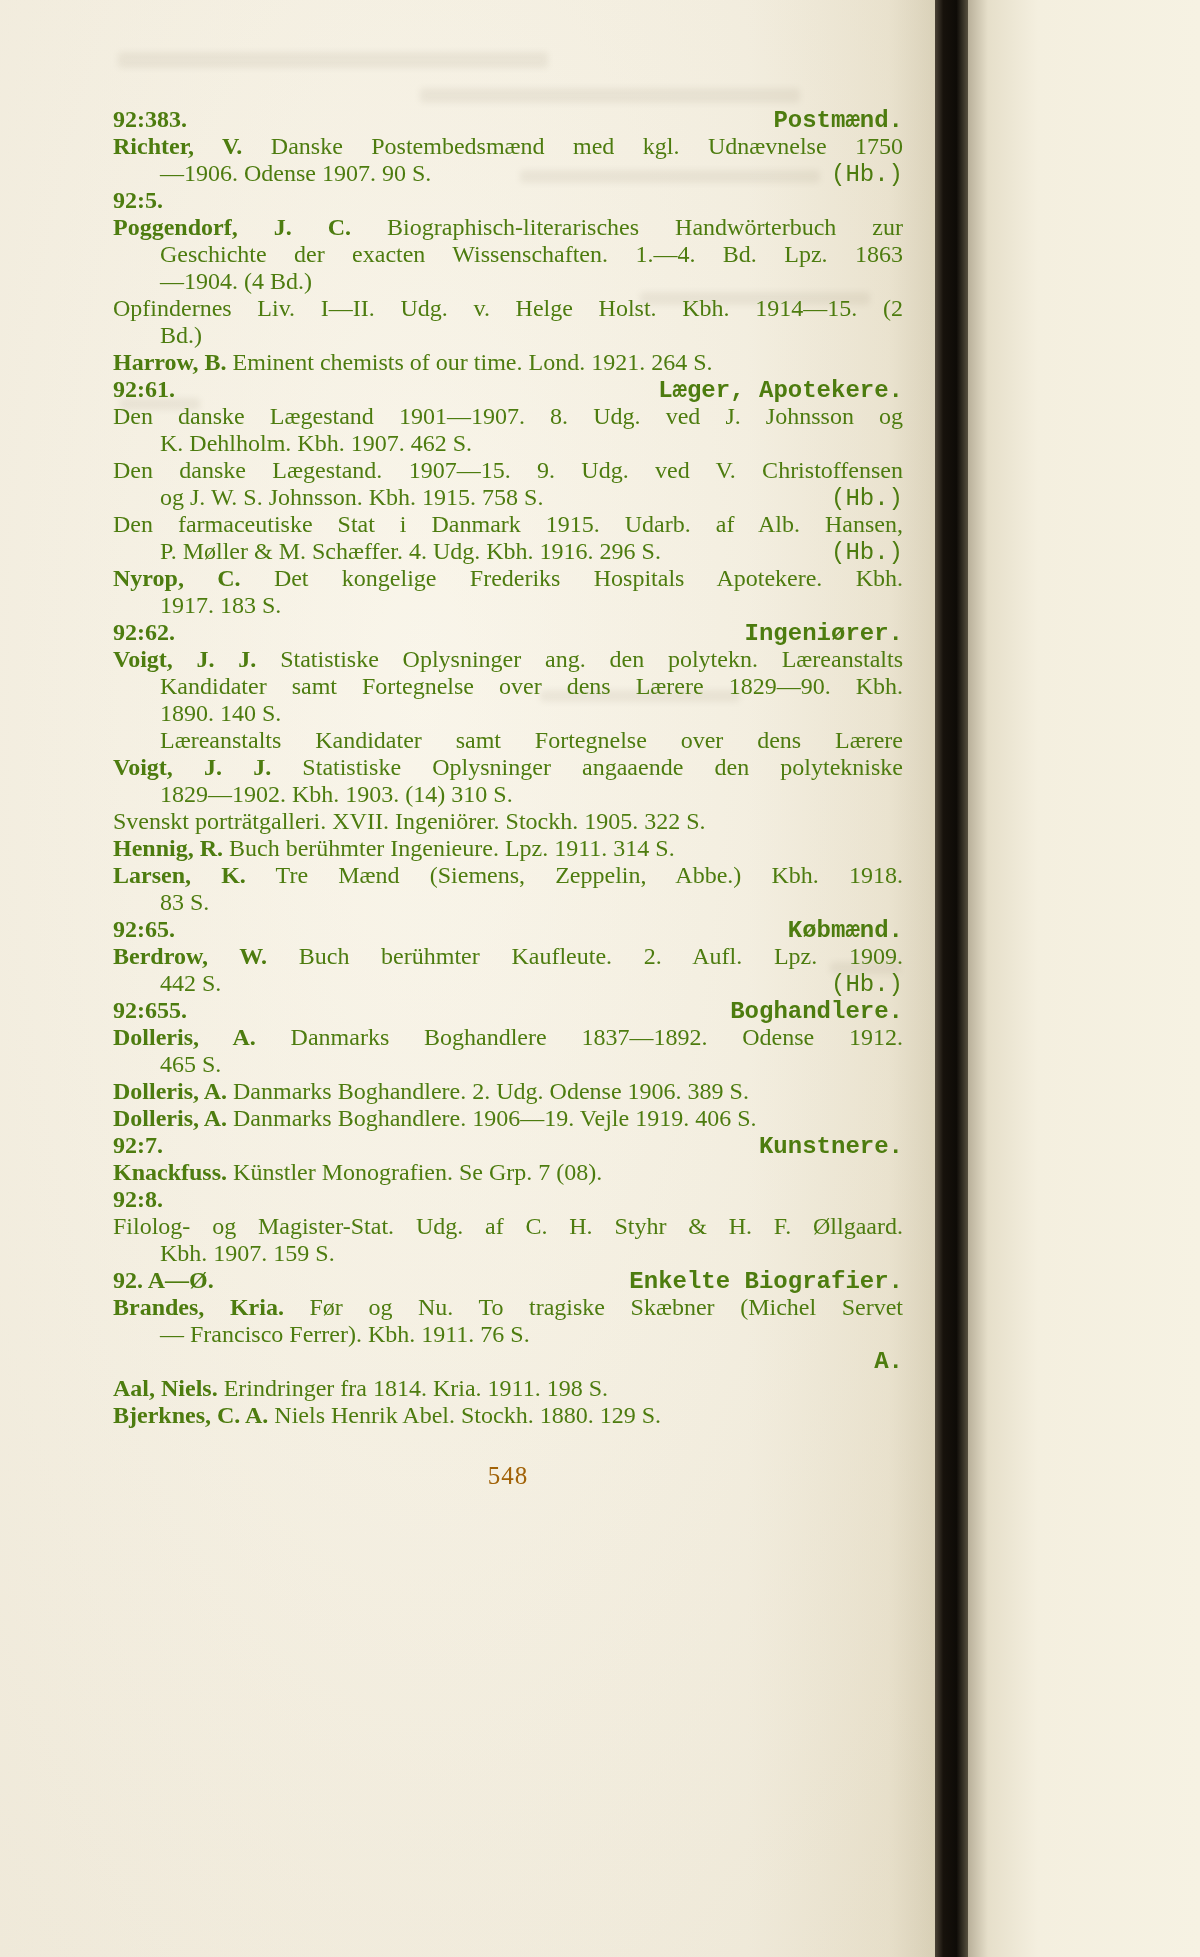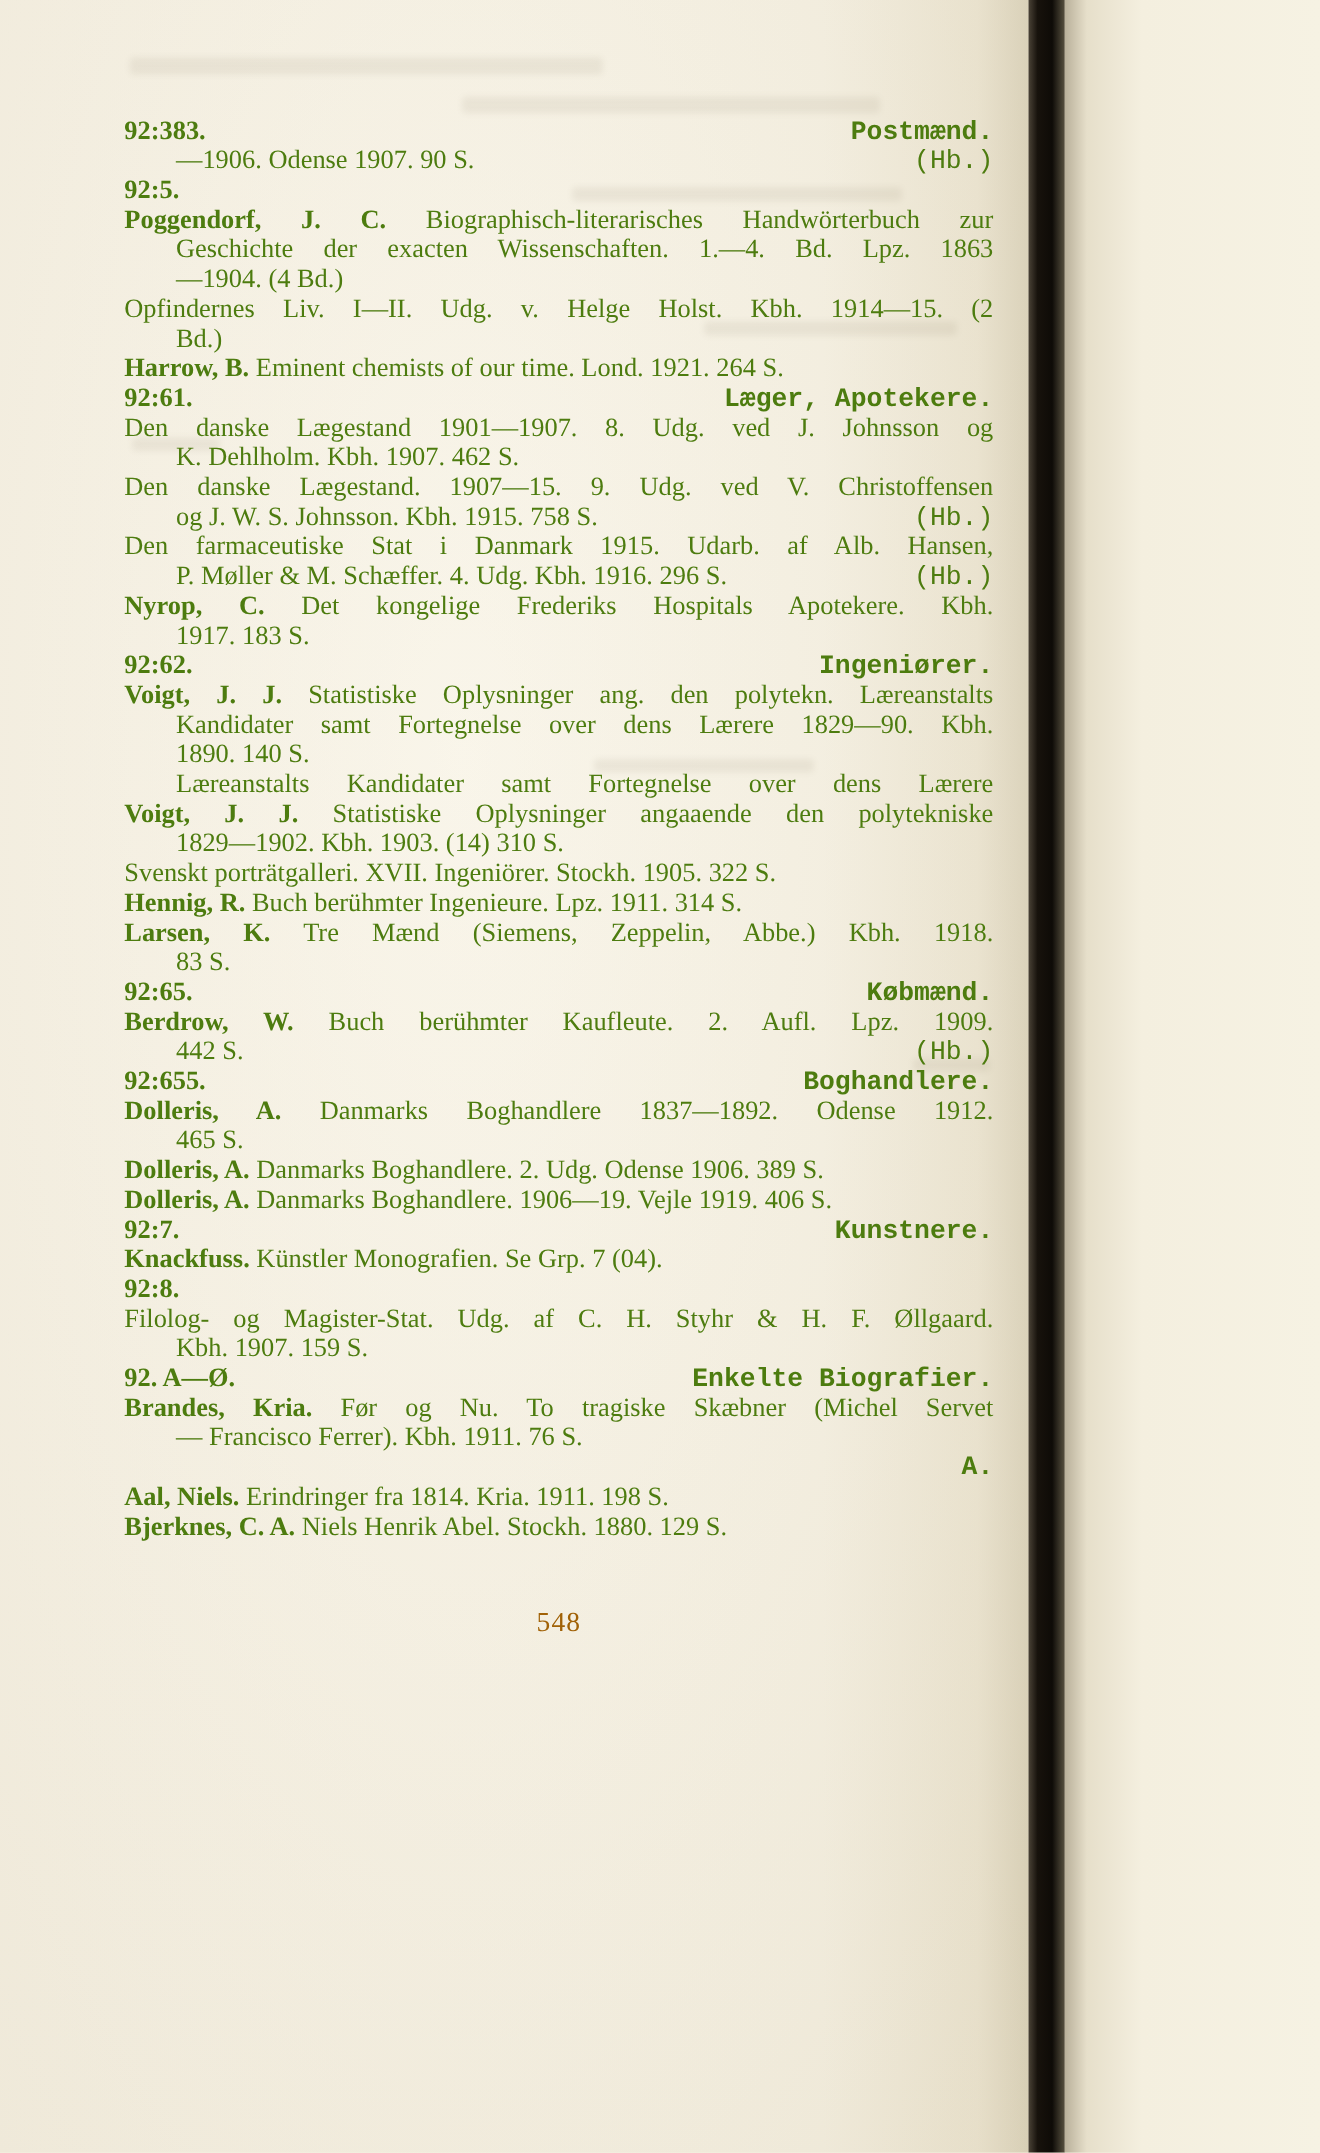--- a/index.html
+++ b/index.html
@@ -56,20 +56,23 @@
 <div class="smudge" style="top:962px;left:830px;width:70px;height:12px;"></div>
 
 <div class="spine"></div>
 <div class="edge"></div>
 
 <div class="textblock" id="lines-host">
     <div class="line header">
       <span class="left"><b>92:383.</b></span>
       <span class="right bold">Postmænd.</span>
     </div>
+    <div class="line justify">
+      <span class="left"><b>Richter, V.</b> <span>Danske Postembedsmænd med kgl. Udnævnelse 1750</span></span>
+    </div>
     <div class="line indent">
       <span class="left"><span>—1906. Odense 1907. 90 S.</span></span>
       <span class="right">(Hb.)</span>
     </div>
     <div class="line header">
       <span class="left"><b>92:5.</b></span>
     </div>
     <div class="line justify">
       <span class="left"><b>Poggendorf, J. C.</b> <span>Biographisch-literarisches Handwörterbuch zur</span></span>
     </div>
@@ -177,21 +180,21 @@
       <span class="left"><b>Dolleris, A.</b> <span>Danmarks Boghandlere. 2. Udg. Odense 1906. 389 S.</span></span>
     </div>
     <div class="line">
       <span class="left"><b>Dolleris, A.</b> <span>Danmarks Boghandlere. 1906—19. Vejle 1919. 406 S.</span></span>
     </div>
     <div class="line header">
       <span class="left"><b>92:7.</b></span>
       <span class="right bold">Kunstnere.</span>
     </div>
     <div class="line">
-      <span class="left"><b>Knackfuss.</b> <span>Künstler Monografien. Se Grp. 7 (04).</span></span>
+      <span class="left"><b>Knackfuss.</b> <span>Künstler Monografien. Se Grp. 7 (08).</span></span>
     </div>
     <div class="line header">
       <span class="left"><b>92:8.</b></span>
     </div>
     <div class="line justify">
       <span class="left"><span>Filolog- og Magister-Stat. Udg. af C. H. Styhr &amp; H. F. Øllgaard.</span></span>
     </div>
     <div class="line indent">
       <span class="left"><span>Kbh. 1907. 159 S.</span></span>
     </div>

